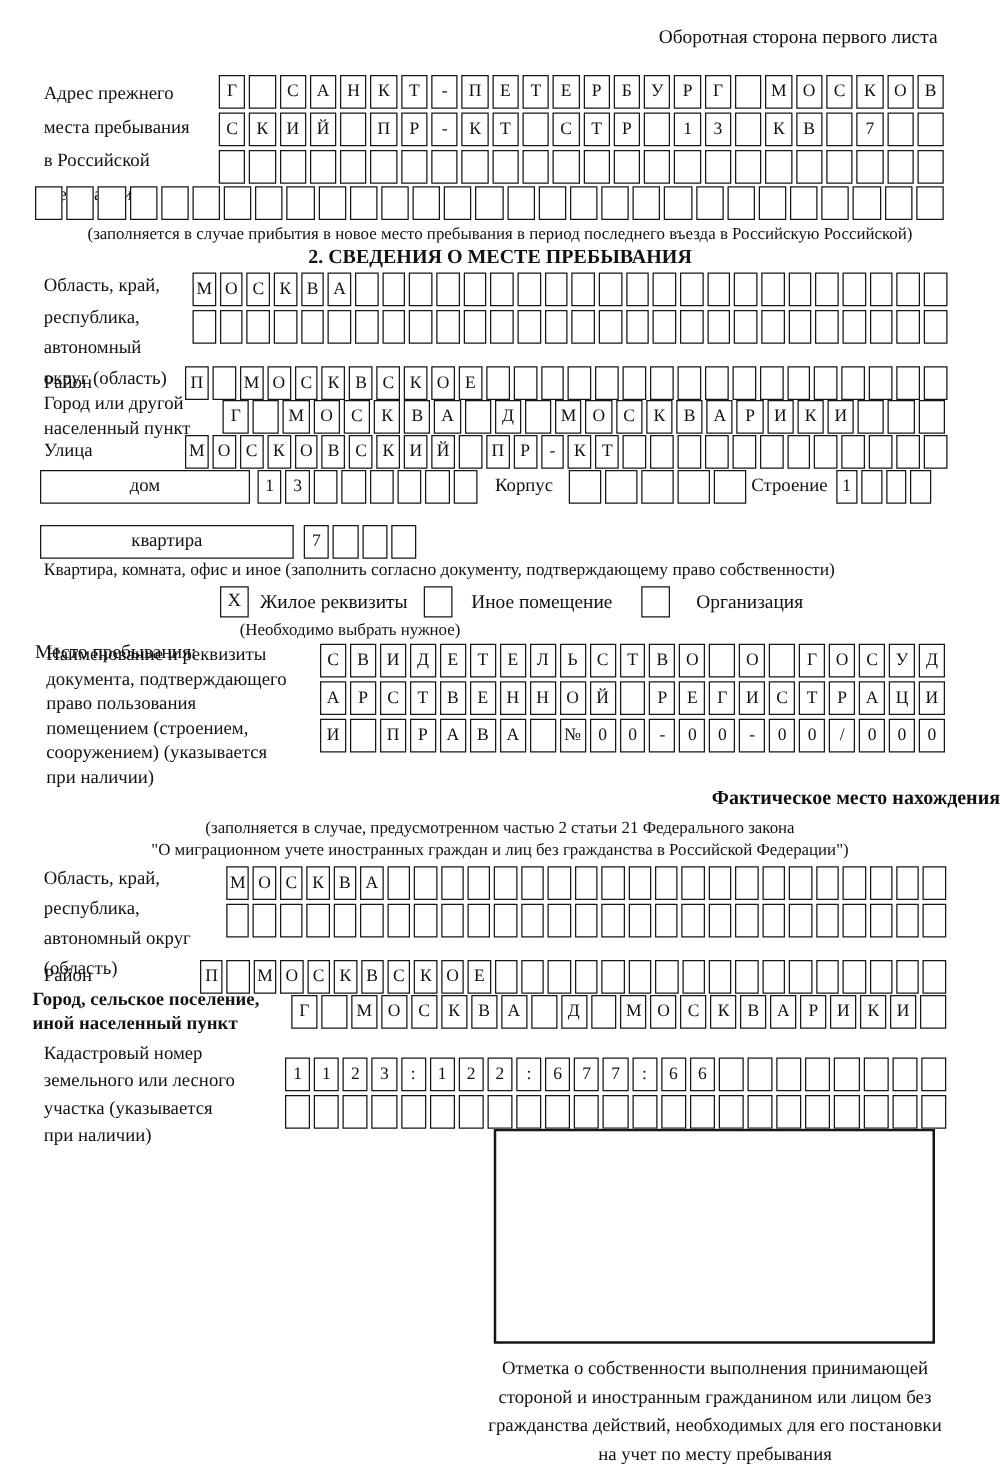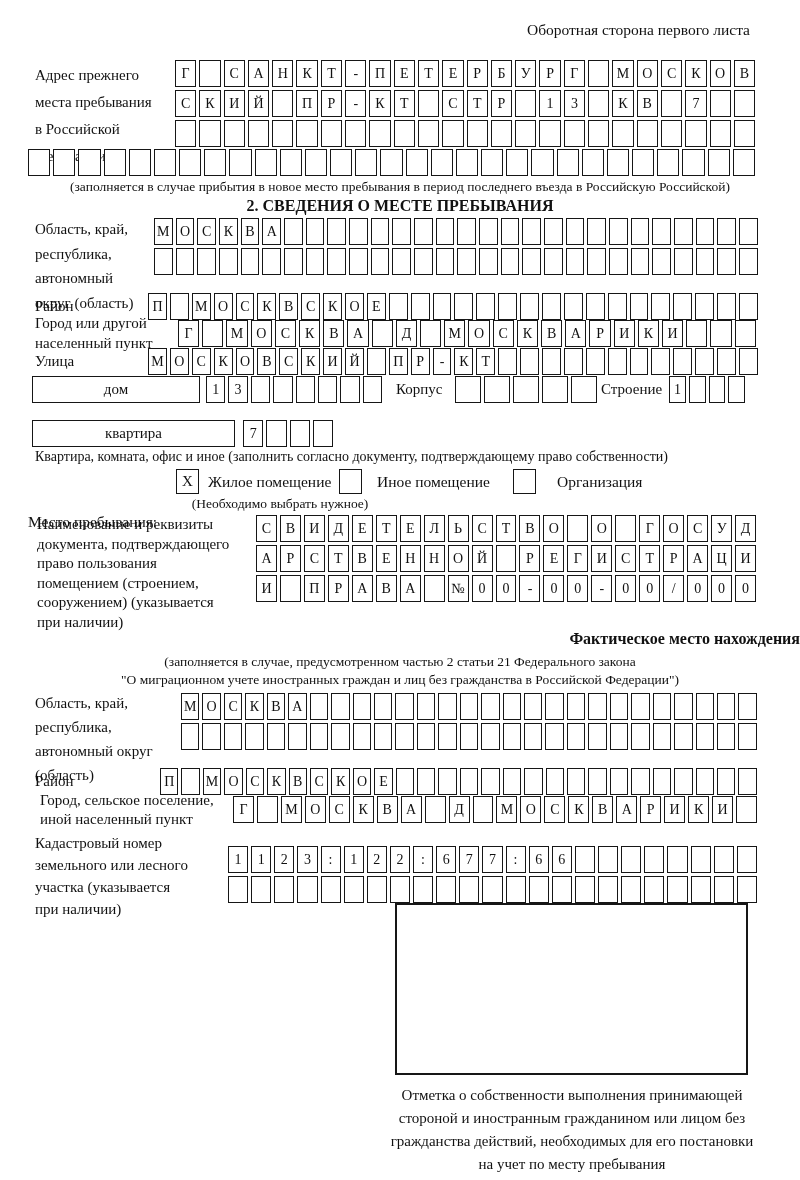--- a/index.html
+++ b/index.html
@@ -345,21 +345,21 @@
   <div class="abs cellrow" style="left:243px;top:420px;width:90px;">
       <span class="cell">7</span>
       <span class="cell"></span>
       <span class="cell"></span>
       <span class="cell"></span>
     </div>
   <div class="abs caption" style="left:35px;top:449px;width:760px;font-size:14px;">Квартира, комната, офис и иное (заполнить согласно документу, подтверждающему право собственности)</div>
 
   <div class="abs lbl" style="left:28px;top:472px;font-size:15.5px;margin-top:40px;">Место пребывания:</div>
   <div class="abs checkbox" style="left:176px;top:469px;">X</div>
-  <div class="abs lbl" style="left:208px;top:472px;font-size:15.5px;">Жилое помещение</div>
+  <div class="abs lbl" style="left:208px;top:472px;font-size:15.5px;">Жилое реквизиты</div>
   <div class="abs checkbox" style="left:339px;top:469px;"></div>
   <div class="abs lbl" style="left:377px;top:472px;font-size:15.5px;">Иное помещение</div>
   <div class="abs checkbox" style="left:513px;top:469px;"></div>
   <div class="abs lbl" style="left:557px;top:472px;font-size:15.5px;">Организация</div>
   <div class="abs caption center" style="left:0;top:496px;width:560px;">(Необходимо выбрать нужное)</div>
 
   <div class="abs lbl-lines" style="left:37px;top:515px;line-height:19.5px;">
       <div>Наименование и реквизиты</div>
       <div>документа, подтверждающего</div>
       <div>право пользования</div>
@@ -531,21 +531,21 @@
       <span class="cell"></span>
       <span class="cell"></span>
       <span class="cell"></span>
       <span class="cell"></span>
       <span class="cell"></span>
       <span class="cell"></span>
       <span class="cell"></span>
       <span class="cell"></span>
     </div>
 
-  <div class="abs lbl-lines" style="left:40px;top:791px;line-height:19px;">
+  <div class="abs lbl-lines" style="left:26px;top:791px;line-height:19px;font-weight:bold;">
       <div>Город, сельское поселение,</div>
       <div>иной населенный пункт</div>
     </div>
   <div class="abs cellrow" style="left:233px;top:796px;width:524px;">
       <span class="cell">Г</span>
       <span class="cell"></span>
       <span class="cell">М</span>
       <span class="cell">О</span>
       <span class="cell">С</span>
       <span class="cell">К</span>

